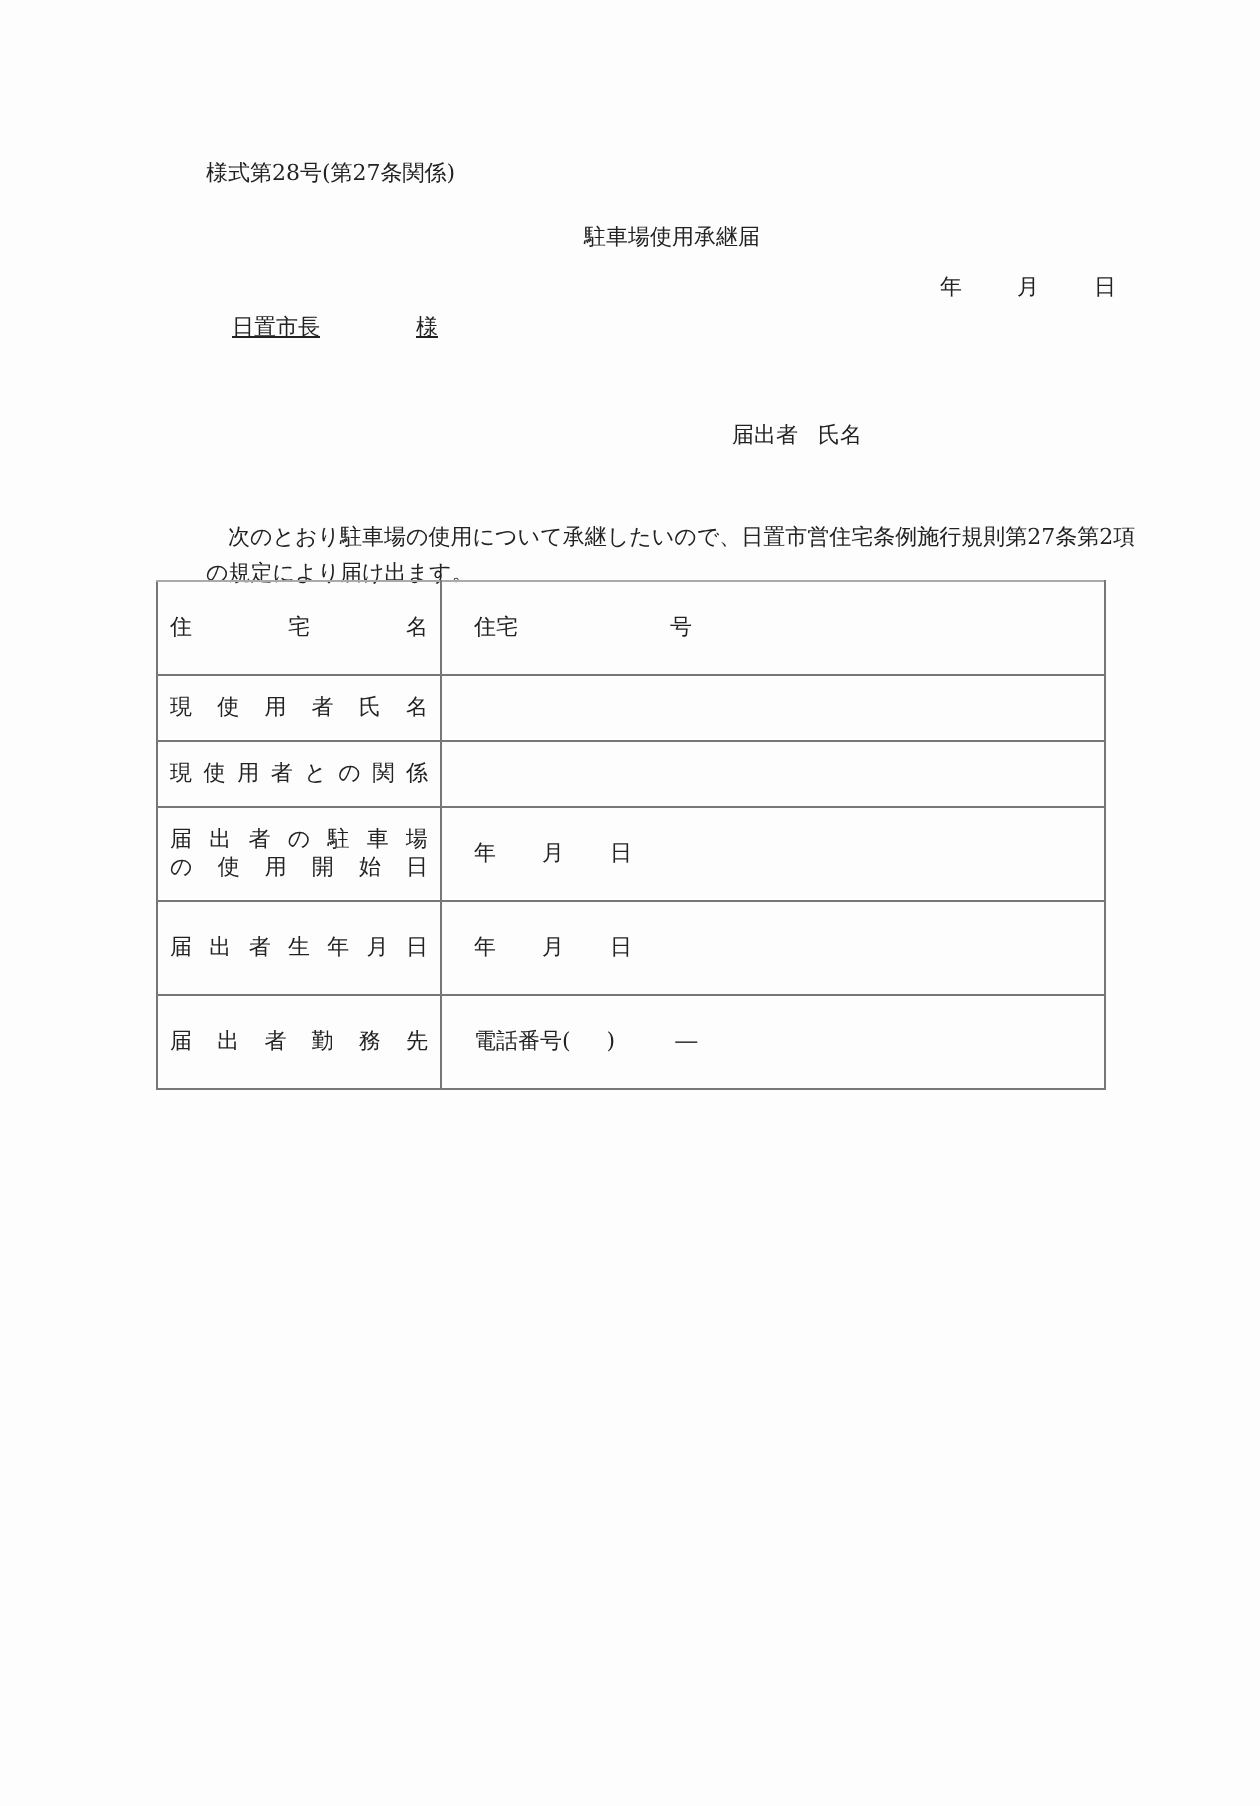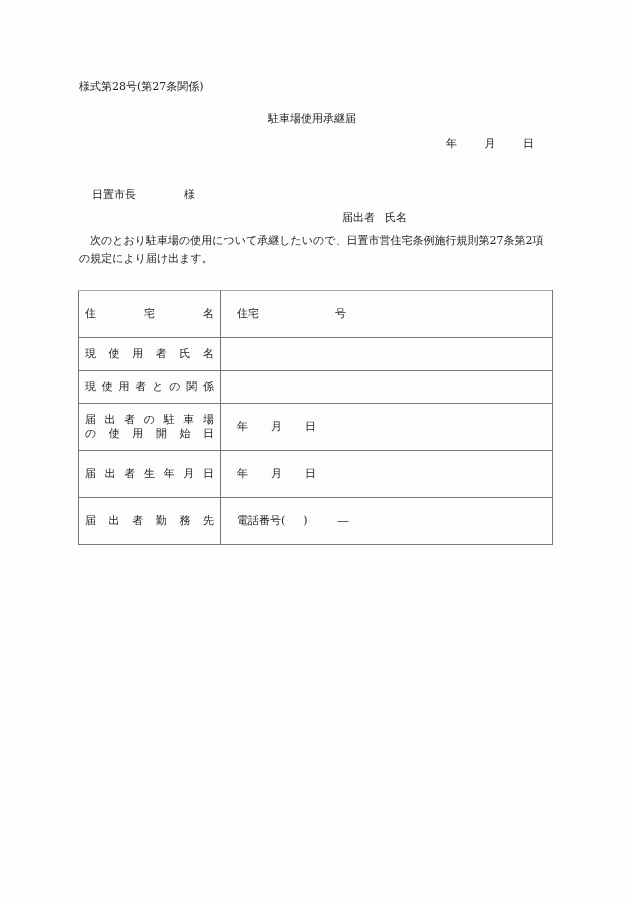--- a/index.html
+++ b/index.html
@@ -9,31 +9,31 @@
     }
     body {
       width: 630px;
       height: 903px;
       position: relative;
       font-family: "DejaVu Serif", "Liberation Serif", serif;
       color: #222;
       font-size: 11px;
       overflow: hidden;
     }
-    .abs { position: absolute; white-space: nowrap; line-height: 14px; }
+    .abs { position: absolute; white-space: nowrap; line-height: 14px; margin-left: 24px; }
     .form-no { left: 79px; top: 80px; }
     .title { left: 268px; top: 112px; }
     .date-line { left: 446px; top: 137px; }
     .date-line span { display: inline-block; }
-    .addressee { left: 92px; top: 188px; }
+    .addressee { left: 92px; top: 157px; text-decoration: underline; }
     .addressee .sama { margin-left: 48px; }
     .applicant { left: 342px; top: 211px; text-align: right; }
     .applicant .name-label { margin-left: 10px; }
     .body-text {
-      left: 79px; top: 232px;
+      left: 79px; top: 260px;
       width: 475px;
       white-space: normal;
       line-height: 18px;
       text-indent: 11px;
     }
     table.form {
       position: absolute;
       left: 78px;
       top: 290px;
       width: 475px;

